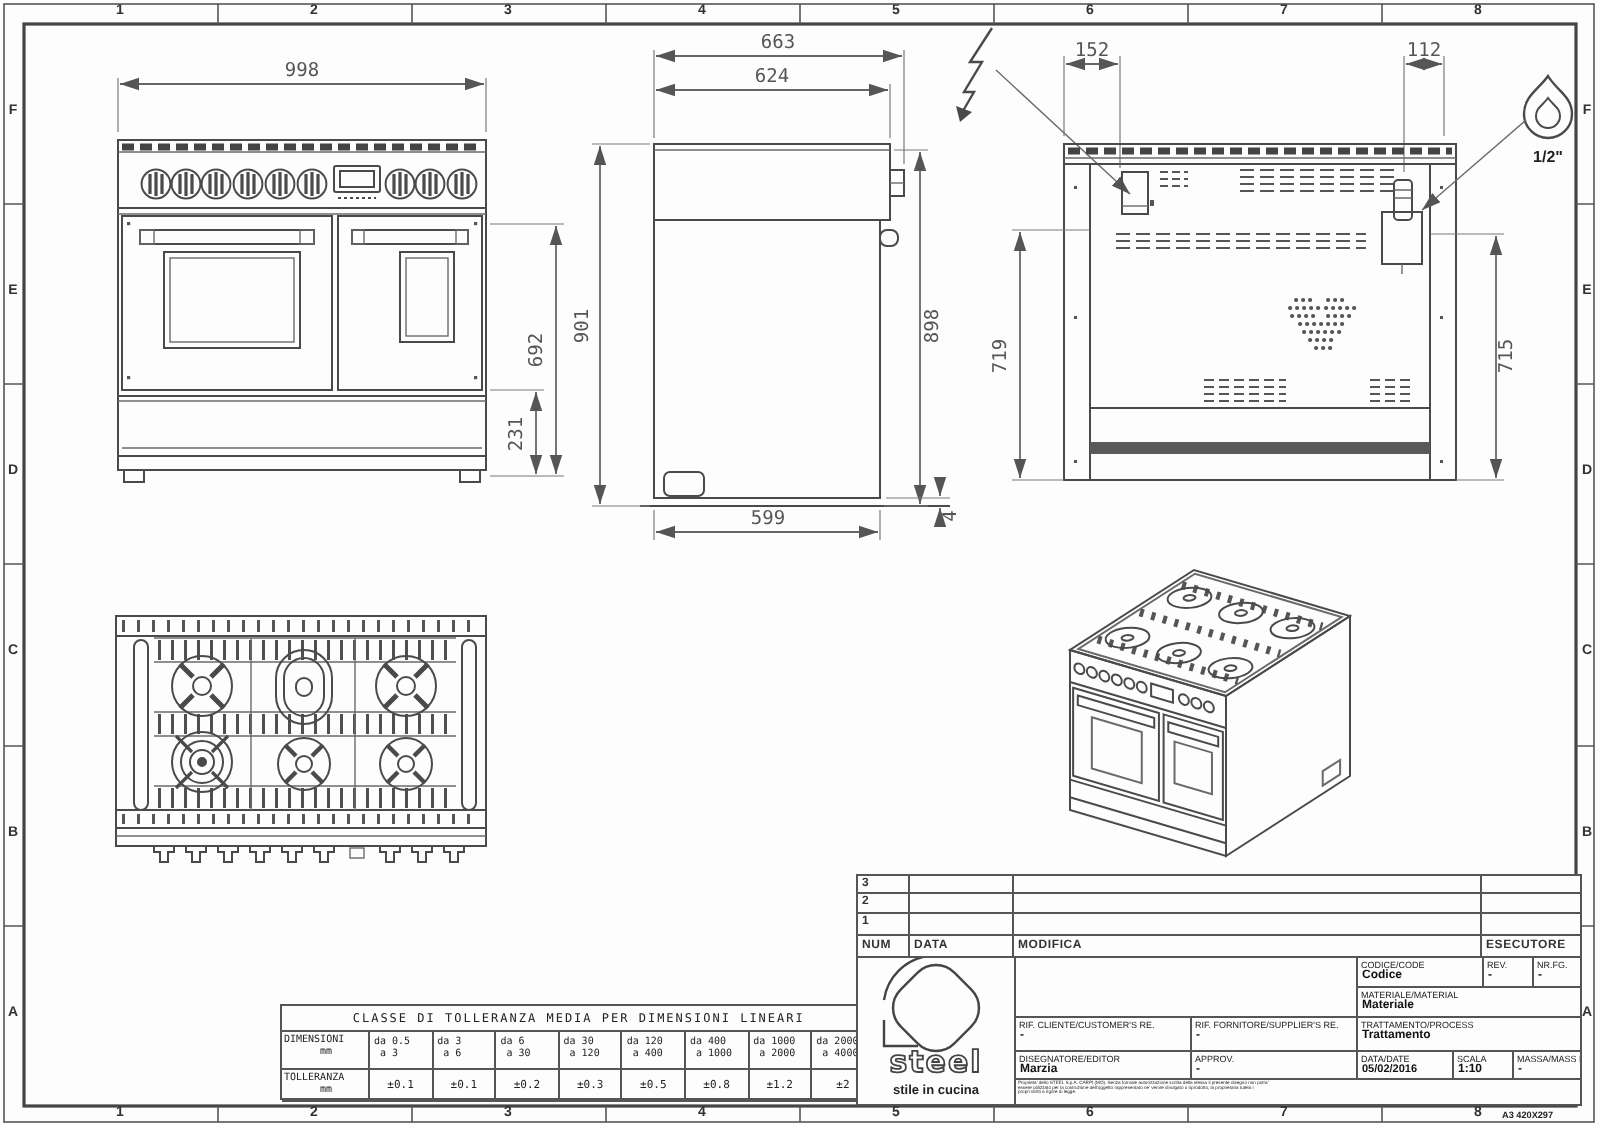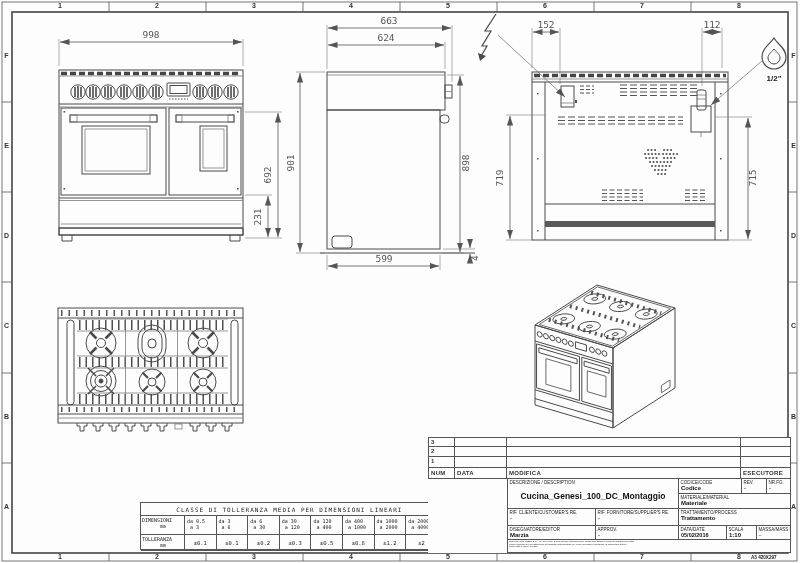--- a/index.html
+++ b/index.html
@@ -452,25 +452,32 @@
     <div class="tbc" style="left:312px;top:9px;width:51px;height:11px"></div>
     <div class="tbc rvn" style="left:0;top:19px;width:27px;height:12px">1</div>
     <div class="tbc" style="left:26px;top:19px;width:53px;height:12px"></div>
     <div class="tbc" style="left:78px;top:19px;width:235px;height:12px"></div>
     <div class="tbc" style="left:312px;top:19px;width:51px;height:12px"></div>
     <div class="tbc hdr" style="left:0;top:30px;width:27px;height:12px">NUM</div>
     <div class="tbc hdr" style="left:26px;top:30px;width:53px;height:12px">DATA</div>
     <div class="tbc hdr" style="left:78px;top:30px;width:235px;height:12px">MODIFICA</div>
     <div class="tbc hdr" style="left:312px;top:30px;width:51px;height:12px">ESECUTORE</div>
 
-
-    <div class="tbc" style="left:79px;top:41px;width:172px;height:31px">
-      <div class="lbl">DESCRIZIONE / DESCRIPTION</div>
-      <div class="desc-big">Cucina_Genesi_100_DC_Montaggio</div>
-    </div>
+    <div class="tbc" style="left:0;top:41px;width:80px;height:75px">
+      <svg width="78" height="73" viewBox="0 0 78 73">
+        <g transform="translate(39,25)" stroke="#444" fill="none" stroke-width="1.2">
+          <rect x="-19" y="-19" width="38" height="38" rx="13" transform="rotate(45)"></rect>
+          <path d="M-26,-4 A26,26 0 0 1 -4,-26"></path>
+          <path d="M-26,6 V19 H-9"></path>
+        </g>
+        <text x="39" y="57" text-anchor="middle" style="font:bold 15px 'DejaVu Sans',sans-serif;letter-spacing:1px" fill="#fff" stroke="#444" stroke-width="0.9">steel</text>
+        <text x="39" y="68" text-anchor="middle" style="font:bold 6.5px 'Liberation Sans',sans-serif" fill="#222">stile in cucina</text>
+      </svg>
+    </div>
+
     <div class="tbc" style="left:250px;top:41px;width:64px;height:16px">
       <div class="lbl">CODICE/CODE</div>
         <div class="val">Codice</div>
     </div>
     <div class="tbc" style="left:313px;top:41px;width:26px;height:16px">
       <div class="lbl">REV.</div>
         <div class="val">-</div>
     </div>
     <div class="tbc" style="left:338px;top:41px;width:25px;height:16px">
       <div class="lbl">NR.FG.</div>

